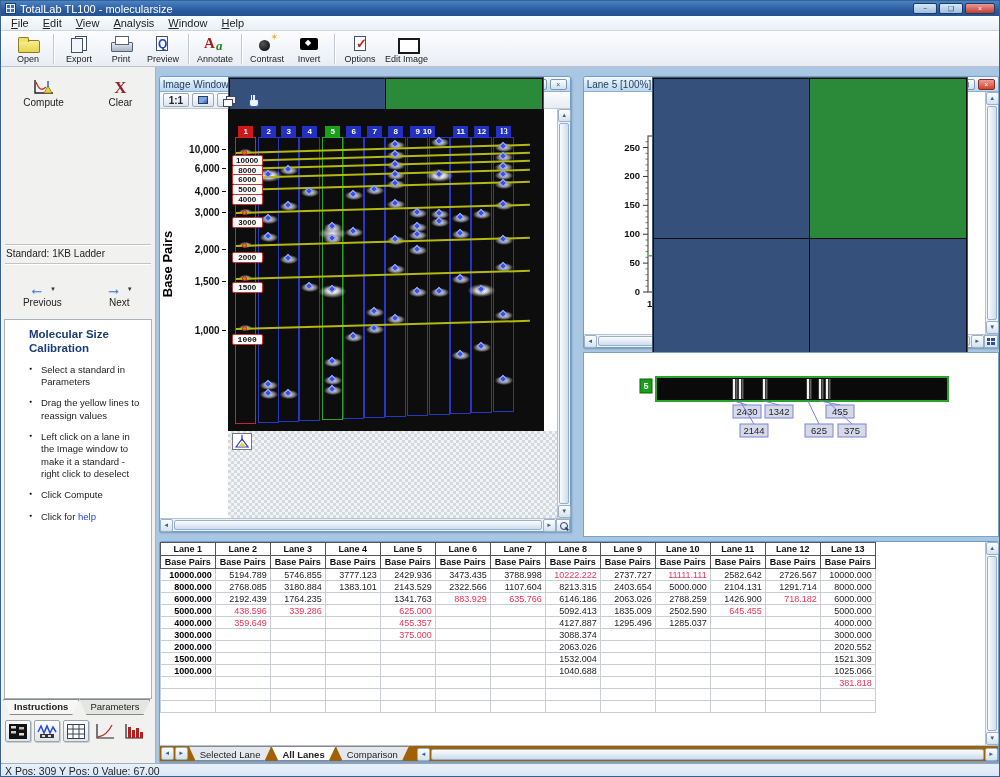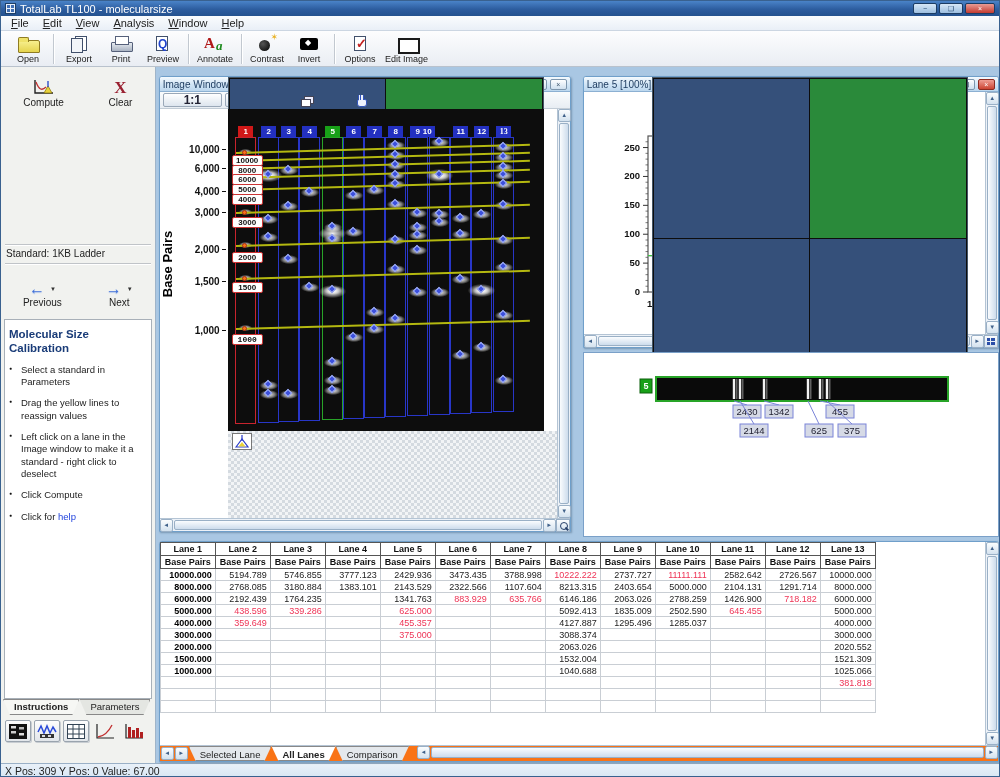--- a/index.html
+++ b/index.html
@@ -49,21 +49,21 @@
   .sbtn{text-align:center;font-size:10px;color:#222;}
   .sbtn .ic{height:20px;display:flex;align-items:center;justify-content:center;}
   .clear-x{font-family:"Liberation Serif",serif;font-weight:bold;font-size:17px;color:#992030;line-height:17px;}
   .std-line{position:absolute;left:4px;right:4px;height:1px;background:#c0c4c8;box-shadow:0 1px 0 #fff;}
   .std-label{position:absolute;top:181px;left:5px;font-size:10px;color:#222;}
   .prevnext{position:absolute;top:214px;left:0;right:0;display:flex;justify-content:space-around;}
   .pn{ text-align:center;font-size:10px;color:#222;}
   .pn .row{display:flex;align-items:center;gap:5px;justify-content:center;height:16px;}
   .bluearrow{font-size:16px;font-weight:bold;color:#3f6fd8;text-shadow:0 1px 1px #9ab6e8;line-height:14px;}
   .drop{font-size:6px;color:#333;}
-  .instructions{position:absolute;top:252px;left:3px;width:148px;height:380px;background:#fff;border:1px solid #a8b0b8;padding:8px 6px 0 4px;overflow:hidden;}
+  .instructions{position:absolute;top:252px;left:3px;width:148px;height:380px;background:#fff;border:1px solid #a8b0b8;padding:8px 6px 0 24px;overflow:hidden;}
   .instr-title{font-size:11.5px;font-weight:bold;color:#1a3c78;line-height:1.2;width:90px;margin-bottom:8px;}
   .instructions ul{list-style:none;}
   .instructions li{position:relative;font-size:9.5px;color:#222;line-height:1.3;margin-bottom:9px;padding-left:12px;}
   .instructions li::before{content:"●";position:absolute;left:0;top:1px;font-size:5px;color:#111;}
   .ilink{color:#2244dd;}
   .side-tabs{position:absolute;top:632px;left:2px;display:flex;}
   .stab{height:16px;padding:1px 10px 0 10px;font-size:9.5px;background:#e4e6e2;border:1px solid #888;clip-path:polygon(0 0,100% 0,calc(100% - 7px) 100%,7px 100%);color:#222;}
   .stab.active{background:#f6f7f4;font-weight:bold;}
   .side-icons{position:absolute;top:653px;left:4px;display:flex;gap:3px;align-items:flex-end;}
   .vicon{width:26px;height:22px;background:linear-gradient(180deg,#fdfdfd,#e2e6ea);border:1px solid #9aa4ae;border-radius:2px;box-shadow:1px 1px 0 #c8cdd2;display:flex;align-items:center;justify-content:center;}
@@ -83,21 +83,21 @@
   .sarr{flex:0 0 13px;width:13px;height:13px;background:linear-gradient(180deg,#fbfdfe,#d4e2ef);border:1px solid #9ab0c6;border-radius:2px;font-size:6px;color:#40618a;text-align:center;line-height:11px;}
   .sthumb-v{flex:1;margin:1px 1px;background:linear-gradient(90deg,#fafcfe,#cddcec);border:1px solid #9ab0c6;border-radius:2px;}
   .sthumb-h{flex:1;margin:1px 1px;background:linear-gradient(180deg,#fafcfe,#cddcec);border:1px solid #9ab0c6;border-radius:2px;}
   .magbtn{position:relative;flex:0 0 14px;width:14px;height:13px;background:linear-gradient(180deg,#fbfdfe,#d4e2ef);border:1px solid #9ab0c6;}
   .magbtn::before{content:"";position:absolute;left:3px;top:2px;width:6px;height:6px;border:1.5px solid #27406a;border-radius:50%;}
   .magbtn::after{content:"";position:absolute;left:8px;top:8px;width:4px;height:1.5px;background:#27406a;transform:rotate(45deg);}
   .cornerbtn{flex:0 0 14px;width:14px;height:13px;background:linear-gradient(180deg,#fbfdfe,#d4e2ef);border:1px solid #9ab0c6;display:grid;grid-template-columns:1fr 1fr;gap:1px;padding:2px;}
   .cornerbtn i{background:#2a4ea8;}
   
   .iw-toolbar{height:17px;flex:0 0 17px;background:linear-gradient(180deg,#fafcfd,#e8edf3);border-bottom:1px solid #c2ccd6;display:flex;align-items:center;gap:3px;padding-left:3px;}
-  .iwbtn{height:14px;min-width:16px;border:1px solid #9aa8b8;border-radius:2px;background:linear-gradient(180deg,#fff,#dde5ee);font-size:12px;font-weight:bold;color:#223;display:flex;align-items:center;justify-content:center;padding:0 20px;}
+  .iwbtn{height:14px;min-width:16px;border:1px solid #9aa8b8;border-radius:2px;background:linear-gradient(180deg,#fff,#dde5ee);font-size:10px;font-weight:bold;color:#223;display:flex;align-items:center;justify-content:center;padding:0 5px;}
   .fit-ic{width:10px;height:8px;background:linear-gradient(135deg,#7fa8e0 55%,#38589a);border:1px solid #223c66;}
   .pages-ic{position:relative;width:11px;height:9px;}
   .pages-ic::before{content:"";position:absolute;left:3px;top:0;width:8px;height:6px;border:1px solid #445;background:#eef;}
   .pages-ic::after{content:"";position:absolute;left:0;top:3px;width:8px;height:6px;border:1px solid #445;background:#fff;}
   .hand-ic{position:relative;width:10px;height:10px;}
   .hand-ic::before{content:"";position:absolute;left:1px;top:4px;width:8px;height:6px;border:1px solid #3355bb;border-radius:2px 2px 3px 3px;background:#eef2fc;}
   .hand-ic::after{content:"";position:absolute;left:2px;top:0;width:6px;height:5px;background:repeating-linear-gradient(90deg,#3355bb 0 1px,#eef2fc 1px 2.4px);}
   .iw-main{flex:1;display:flex;min-height:0;}
   .iw-content{position:relative;flex:1;background:#fff;overflow:hidden;}
   .bp-title{position:absolute;left:0;top:235px;transform:rotate(-90deg);transform-origin:top left;font-size:13px;font-weight:bold;color:#000;width:160px;text-align:center;}
@@ -123,21 +123,21 @@
   .lw-main{flex:1;display:flex;min-height:0;background:#fff;}
   .strip-panel{position:absolute;background:#fff;border:1px solid #7aa0c8;}
   
   .meas-main{flex:1;display:flex;min-height:0;background:#fff;}
   .tablewrap{flex:1;overflow:hidden;}
   table.meas{border-collapse:collapse;table-layout:fixed;}
   table.meas th{width:55px;height:13px;border:1px solid #555;font-size:9px;font-weight:bold;color:#111;background:#fff;text-align:center;}
   table.meas td{width:55px;height:12px;border:1px solid #c9ced4;font-size:9px;color:#222;text-align:right;padding-right:3px;white-space:nowrap;}
   table.meas td.redv{color:#ee3355;}
   table.meas td.boldv{font-weight:bold;color:#000;}
-  .meas-tabbar{flex:0 0 16px;height:16px;background:#f97316;border-top:1px solid #b4c4d4;display:flex;align-items:flex-start;}
+  .meas-tabbar{flex:0 0 16px;height:16px;background:#a16207;border-top:1px solid #b4c4d4;display:flex;align-items:flex-end;}
   .tabarrows{display:flex;gap:1px;padding:1px;}
   .mtab{padding:2px 10px 0 10px;font-size:9.5px;color:#222;background:#e4e8ec;border:1px solid #888;clip-path:polygon(0 0,100% 0,calc(100% - 7px) 100%,7px 100%);}
   .mtab.active{background:#fff;font-weight:bold;}
   .meas-hscroll{flex:1;display:flex;margin-left:8px;}
   
   .statusbar{height:15px;background:linear-gradient(180deg,#e9f1f9,#d8e6f3);border-top:1px solid #9ab0c6;font-size:10.5px;color:#222;padding:1px 0 0 4px;}
 </style>
 </head>
 <body>
 

